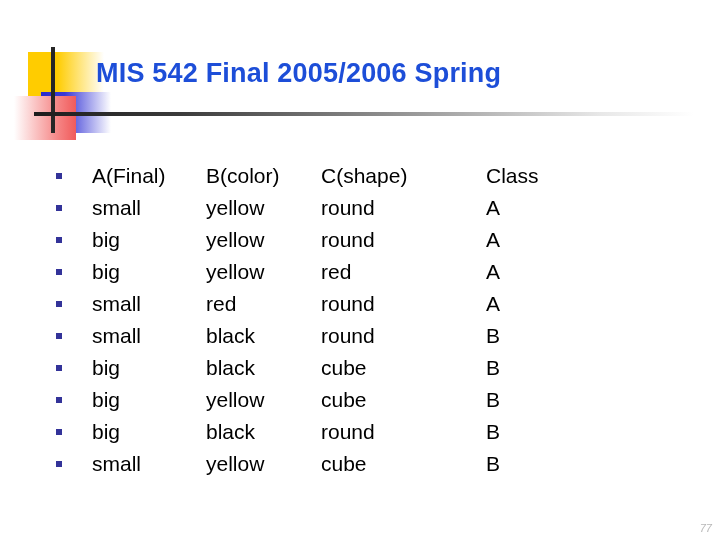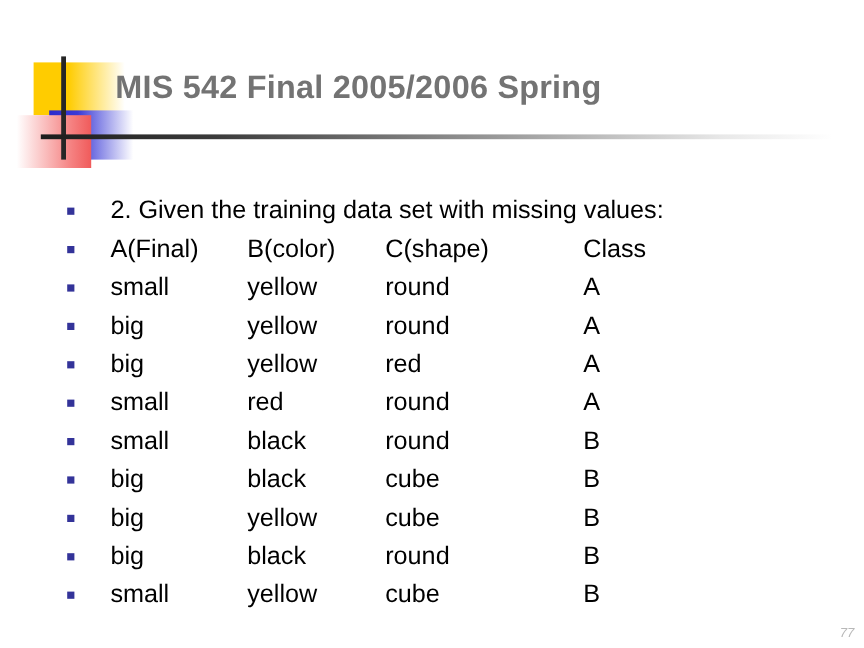--- a/index.html
+++ b/index.html
@@ -78,21 +78,21 @@
   }
 
   
   .title {
     position: absolute;
     left: 96px;
     top: 58px;
     width: 600px;
     font-size: 27px;
     font-weight: bold;
-    color: #737373;
+    color: #1d4ed8;
     letter-spacing: 0.2px;
     white-space: nowrap;
   }
 
   
   .body-list {
     position: absolute;
     left: 56px;
     top: 160px;
     width: 640px;
@@ -150,24 +150,20 @@
   <div class="deco-blue"></div>
   <div class="deco-red"></div>
   <div class="deco-vbar"></div>
   <div class="deco-hbar"></div>
 </div>
 
 <div class="title">MIS 542 Final 2005/2006 Spring</div>
 
 <div class="body-list">
 
-  <div class="bullet-row">
-    <span class="bullet-marker"></span>
-    <span class="row-text">2. Given the training data set with missing values:</span>
-  </div>
 
   <div class="bullet-row">
     <span class="bullet-marker"></span>
     <span class="col c1">A(Final)</span>
     <span class="col c3">C(shape)</span>
     <span class="col c2">B(color)</span>
     <span class="col c4">Class</span>
   </div>
 
   <div class="bullet-row">

